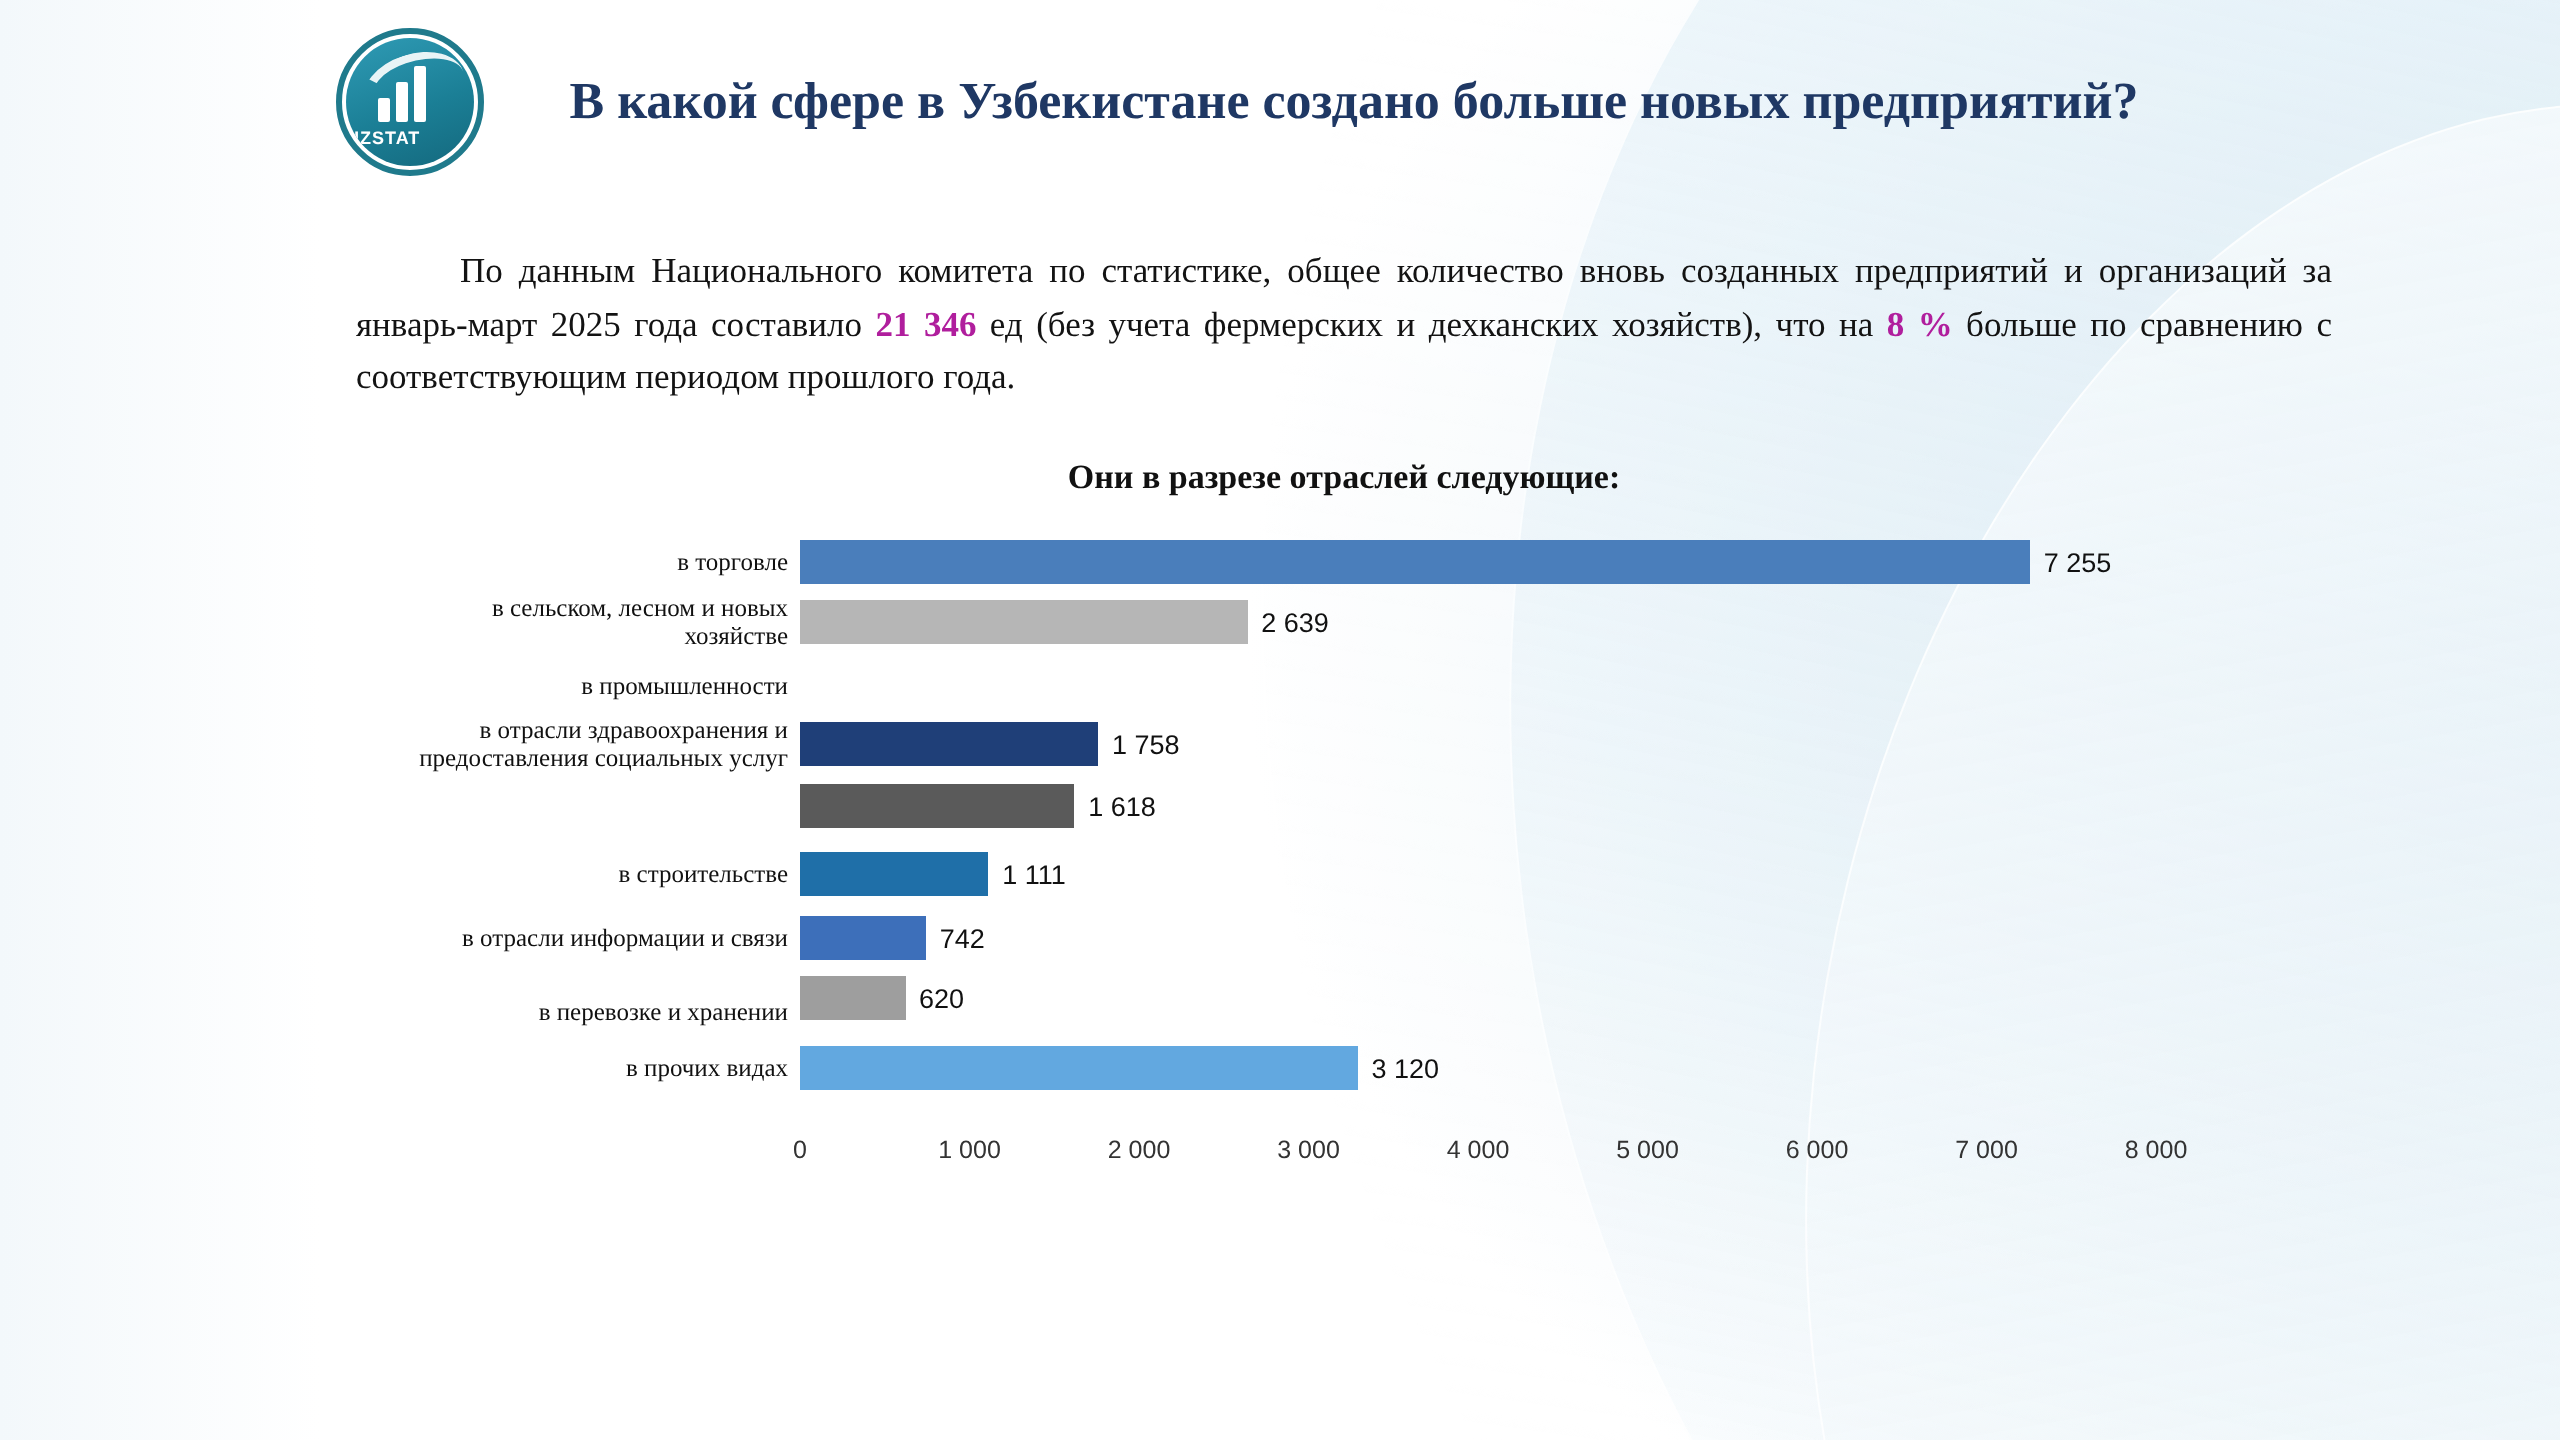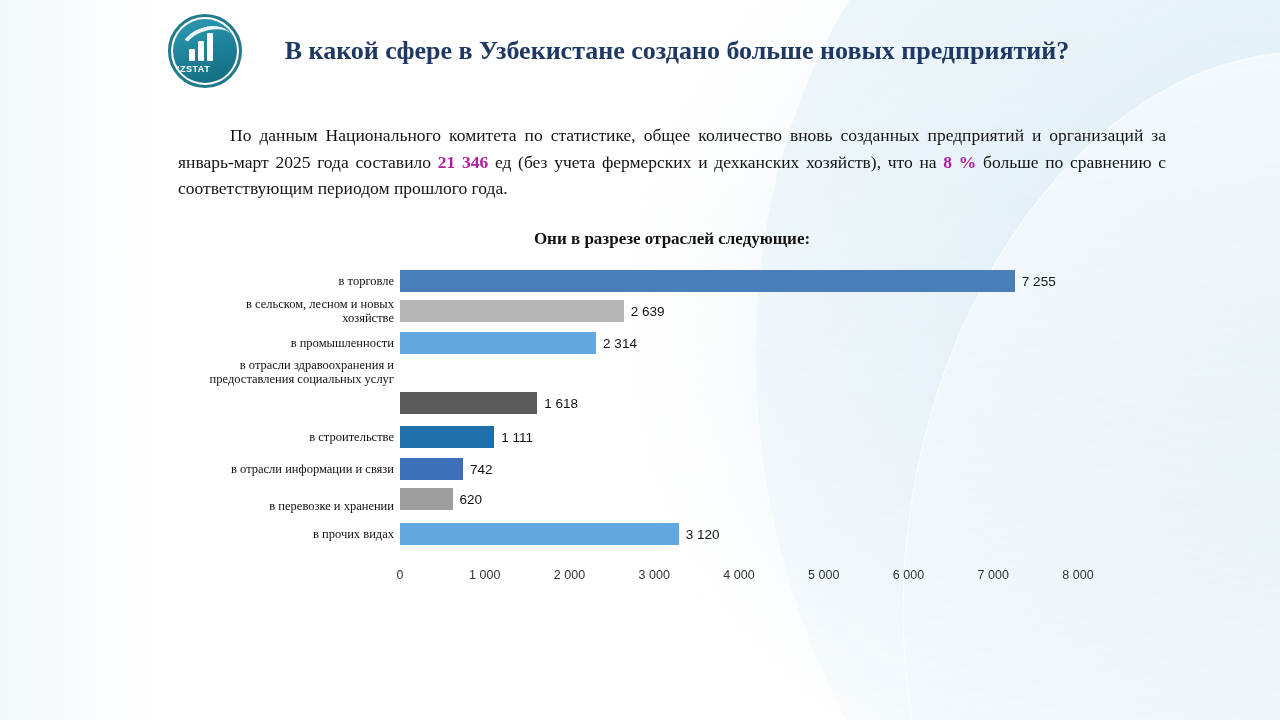--- a/index.html
+++ b/index.html
@@ -269,25 +269,25 @@
         <div class="row" style="top: 8px; text-align: center;">
           <span class="bar" style="width: 614.861px; background: rgb(74, 126, 187);"></span>
           <span class="bar-value">7 255</span>
         </div>
         <div class="cat-label" style="top: 12px;">в торговле</div>
         <div class="row" style="top: 38px;">
           <span class="bar" style="width: 223.655px; background: rgb(182, 182, 182);"></span>
           <span class="bar-value">2 639</span>
         </div>
         <div class="cat-label" style="top: 34.5px;">в сельском, лесном и новых хозяйстве</div>
-        <div class="row" style="top: 70px;">
-          <span class="bar" style="width: 196.112px; background: rgb(98, 168, 224);"></span>
-          <span class="bar-value">2 314</span>
-        </div>
         <div class="cat-label" style="top: 74px;">в промышленности</div>
+        <div class="row" style="top: 99px;">
+          <span class="bar" style="width: 148.99px; background: rgb(31, 63, 120);"></span>
+          <span class="bar-value">1 758</span>
+        </div>
         <div class="cat-label" style="top: 95.5px;">в отрасли здравоохранения и предоставления социальных услуг</div>
         <div class="row" style="top: 130px;">
           <span class="bar" style="width: 137.125px; background: rgb(90, 90, 90);"></span>
           <span class="bar-value">1 618</span>
         </div>
         <div class="row" style="top: 164px;">
           <span class="bar" style="width: 94.1573px; background: rgb(31, 111, 168);"></span>
           <span class="bar-value">1 111</span>
         </div>
         <div class="cat-label" style="top: 168px;">в строительстве</div>

